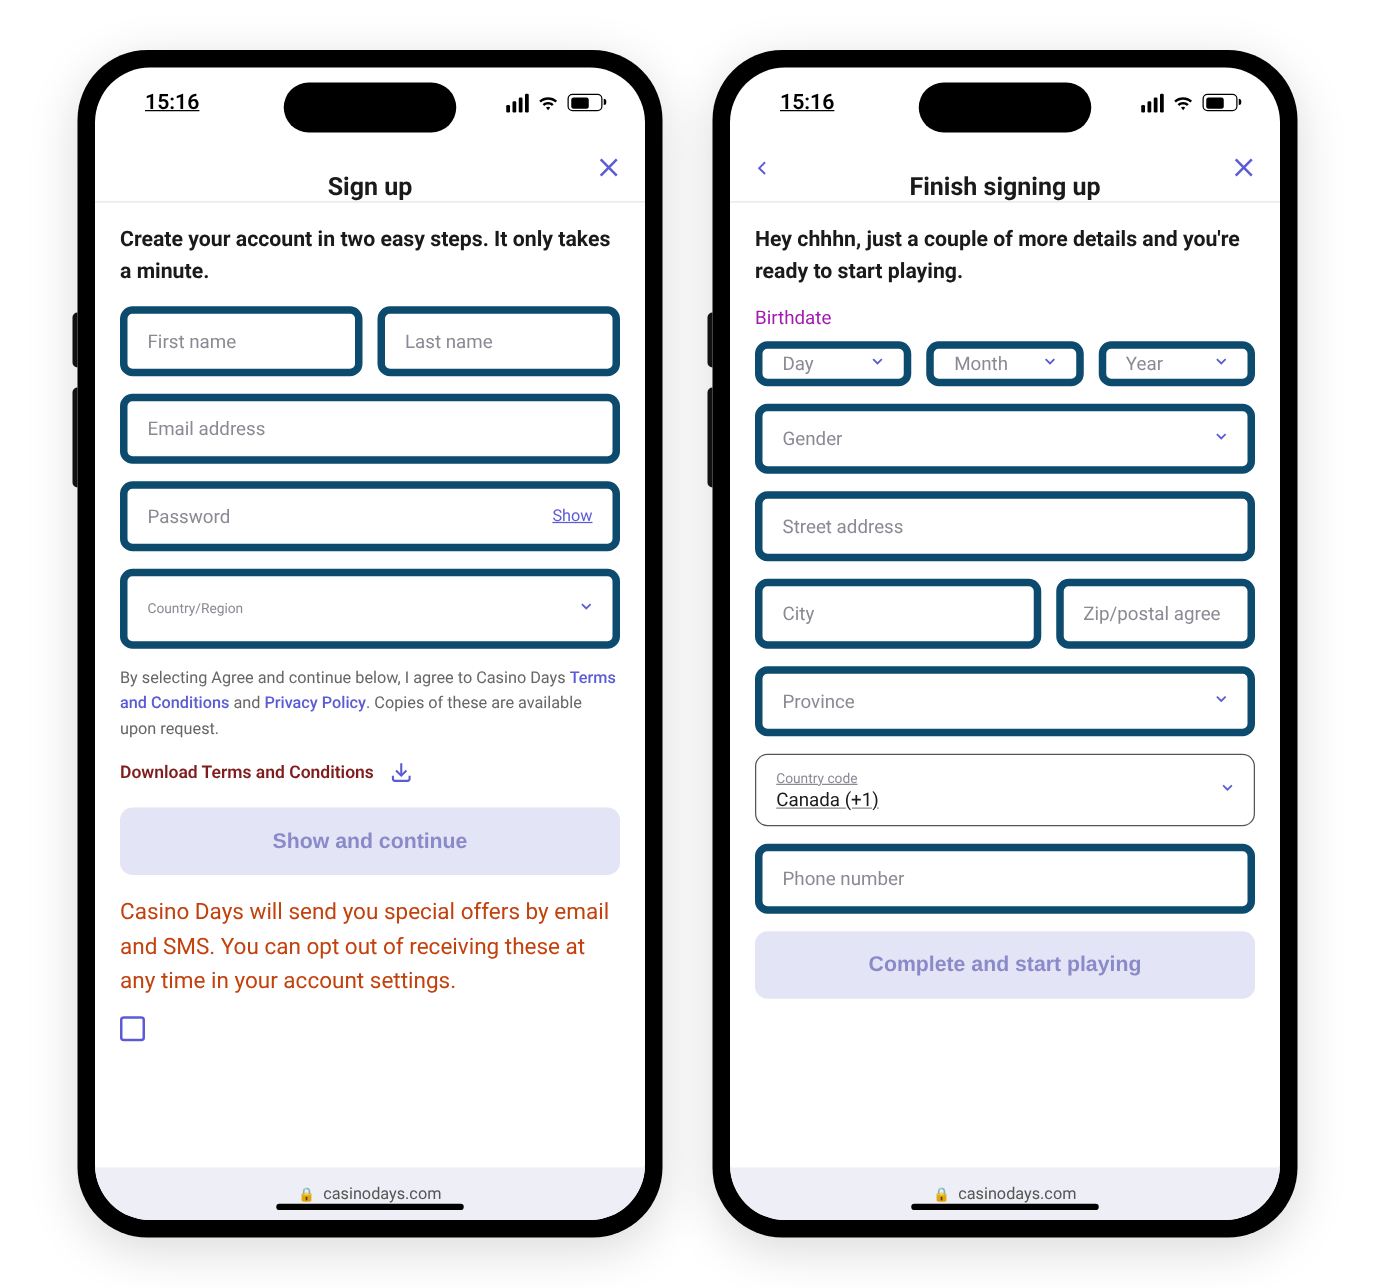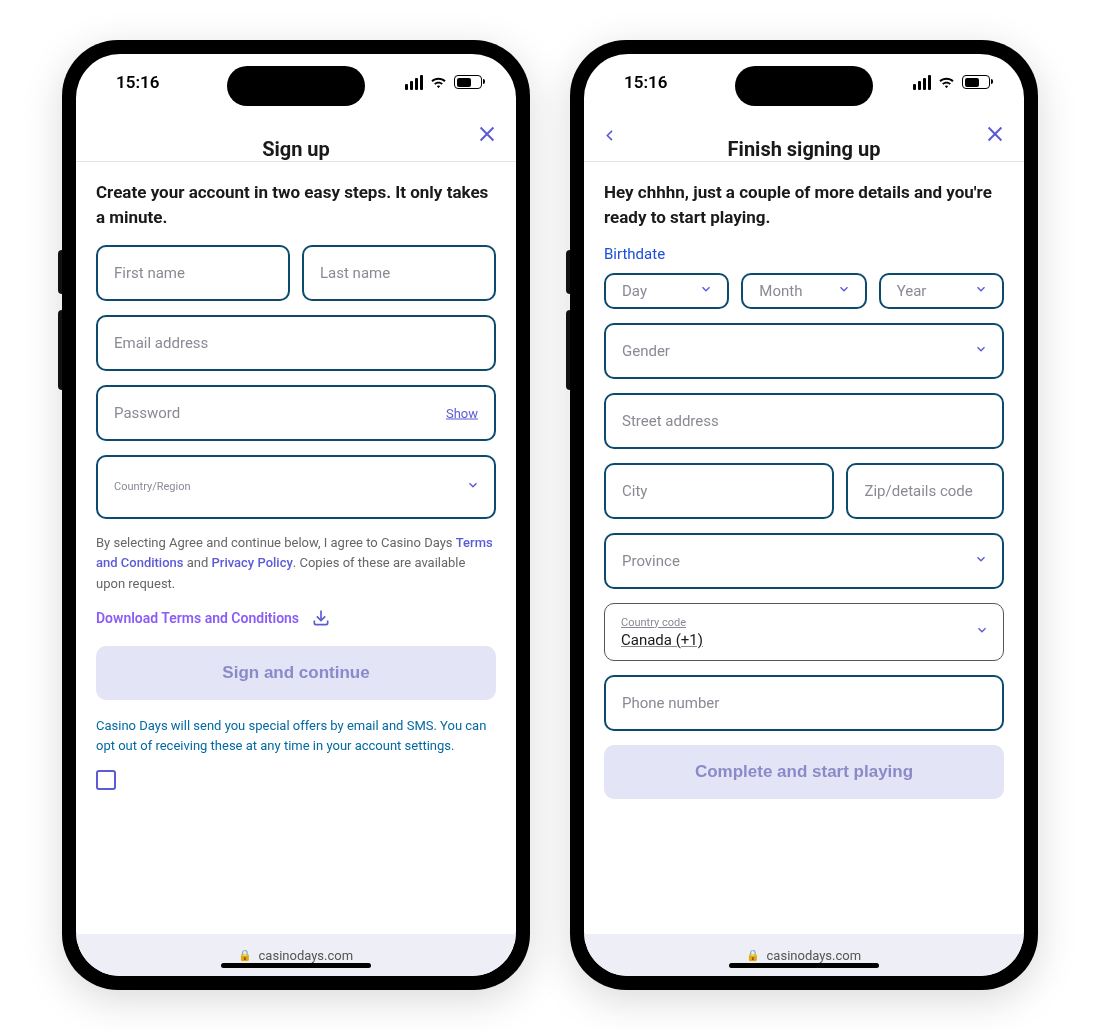--- a/index.html
+++ b/index.html
@@ -52,20 +52,21 @@
   }
   .status-bar {
     height: 56px;
     display: flex;
     align-items: center;
     justify-content: space-between;
     padding: 0 34px 0 40px;
     font-size: 17px;
     font-weight: 600;
     color: #000;
+    text-decoration: underline;
   }
   .status-icons { display:flex; align-items:center; gap:6px; }
   .signal { display:inline-flex; align-items:flex-end; gap:2px; }
   .signal span { width:3px; background:#000; border-radius:1px; }
   .signal span:nth-child(1){height:6px;}
   .signal span:nth-child(2){height:9px;}
   .signal span:nth-child(3){height:12px;}
   .signal span:nth-child(4){height:15px;}
   .wifi {
     width: 19px; height:14px;
@@ -104,27 +105,27 @@
   }
   .intro {
     font-size:17px;
     font-weight:700;
     color:#1a1a1a;
     line-height:1.45;
     margin-bottom:16px;
   }
   .subhead {
     font-size:15px;
-    color:#1d4ed8;
+    color:#a21caf;
     margin-bottom: 10px;
   }
   .row { display:flex; gap:12px; margin-bottom:14px; }
   .field {
     flex:1;
-    border:2px solid #0c4a6e;
+    border:6px solid #0c4a6e;
     border-radius:10px;
     height:56px;
     padding: 0 16px;
     display:flex;
     align-items:center;
     font-size:15px;
     color:#8a8a94;
     background:#fff;
     position:relative;
   }
@@ -156,38 +157,38 @@
   }
   .legal {
     font-size:13px;
     color:#666;
     line-height:1.55;
     margin: 4px 0 14px 0;
   }
   .legal a, .legal .link { color:#5b5bd6; font-weight:500; text-decoration:none; cursor:pointer; }
   .dl-row {
     display:flex; align-items:center; gap:12px;
-    color:#8b5cf6; font-weight:600; font-size:14px;
+    color:#7f1d1d; font-weight:600; font-size:14px;
     margin-bottom:18px; cursor:pointer;
   }
   .dl-row svg { width:20px; height:20px; stroke:#5b5bd6; stroke-width:2; fill:none; }
   .cta {
     width:100%;
     background:#e4e4f7;
     color:#8a8ac8;
     font-size:17px;
     font-weight:600;
     border:none;
     border-radius:10px;
     height:54px;
     cursor:pointer;
     margin-bottom:16px;
   }
   .small-text {
-    font-size:13px; color:#0369a1; line-height:1.55; margin-bottom:14px;
+    font-size:18px; color:#c2410c; line-height:1.55; margin-bottom:14px;
   }
   .checkbox-row {
     display:flex; align-items:center; gap:12px; font-size:14px; color:#222; font-weight:500;
   }
   .checkbox {
     width:20px; height:20px; border:2px solid #5b5bd6; border-radius:3px; cursor:pointer; flex-shrink:0;
   }
 
   .browser-bar {
     height:42px;
@@ -279,21 +280,21 @@
 
       <div class="dl-row">
         <span>Download Terms and Conditions</span>
         <svg viewBox="0 0 24 24">
             <path d="M12 3 v11"></path>
             <polyline points="7 10 12 15 17 10"></polyline>
             <path d="M4 15 v3 a2 2 0 0 0 2 2 h12 a2 2 0 0 0 2 -2 v-3"></path>
           </svg>
       </div>
 
-      <button class="cta">Sign and continue</button>
+      <button class="cta">Show and continue</button>
 
       <p class="small-text">Casino Days will send you special offers by email and SMS. You can opt out of receiving these at any time in your account settings.</p>
 
       <div class="checkbox-row">
         <span class="checkbox"></span>
       </div>
     </div>
 
     <div class="browser-bar">
       <span class="lock-icon">🔒</span>
@@ -375,21 +376,21 @@
 
       <div class="field full">
         <span>Street address</span>
       </div>
 
       <div class="row">
         <div class="field" style="flex:1.6">
           <span>City</span>
         </div>
         <div class="field" style="flex:1">
-          <span>Zip/details code</span>
+          <span>Zip/postal agree</span>
         </div>
       </div>
 
       <div class="field full">
         <span>Province</span>
         <span class="chev"><svg viewBox="0 0 24 24">
               <polyline points="6 9 12 15 18 9"></polyline>
             </svg></span>
       </div>
 

